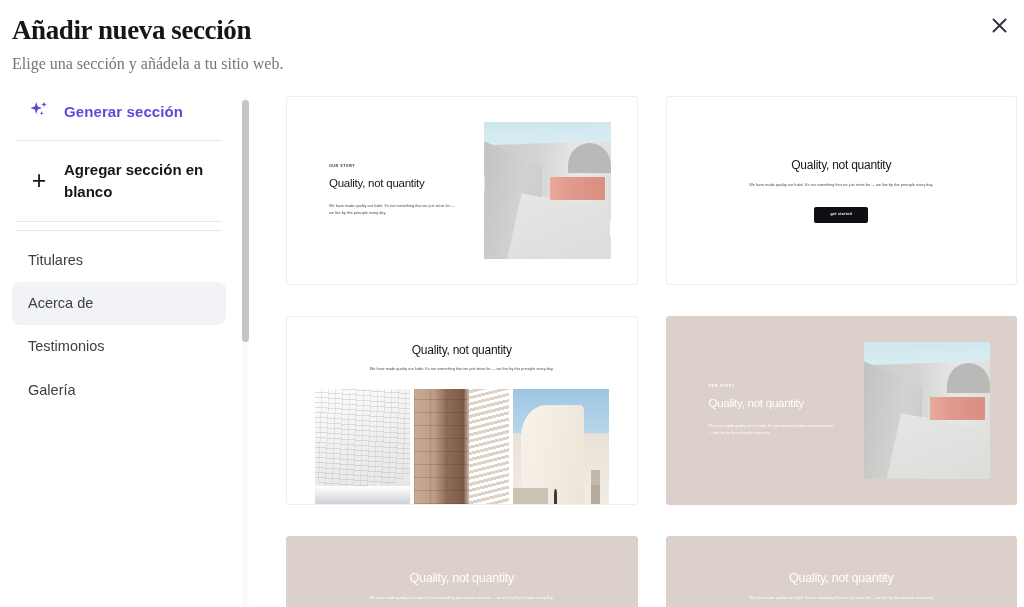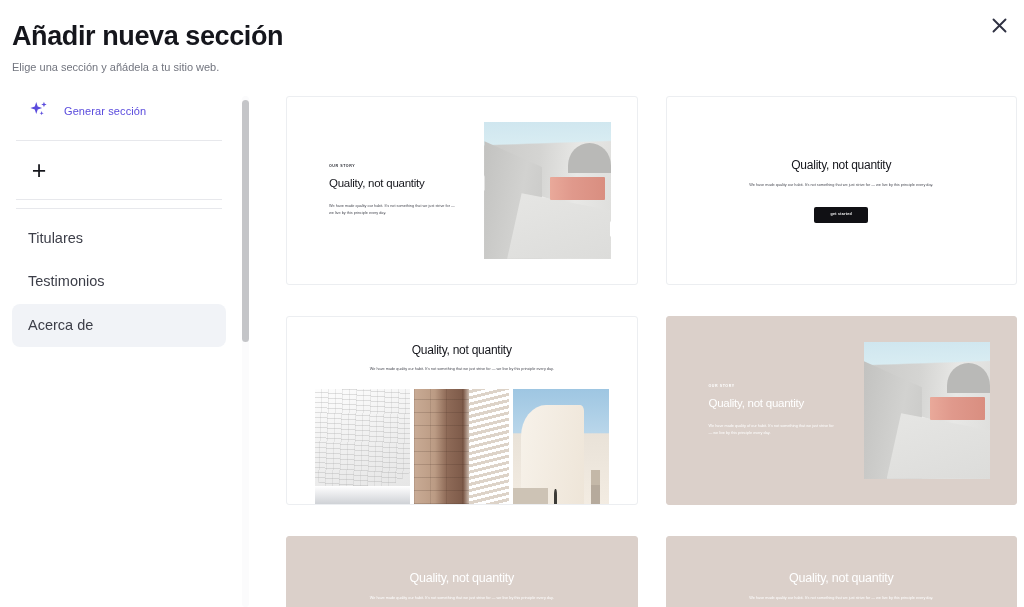--- a/index.html
+++ b/index.html
@@ -19,34 +19,35 @@
     width: 1024px;
     height: 607px;
     background: #ffffff;
     display: flex;
     flex-direction: column;
   }
 
   
   .modal-header {
     position: relative;
-    padding: 20px 24px 0 12px;
+    padding: 14px 24px 0 12px;
     flex: 0 0 auto;
     height: 90px;
+    font-family: Liberation Serif, serif;
   }
   .modal-title {
     font-size: 27px;
     font-weight: 700;
     letter-spacing: -0.4px;
     color: #15161c;
     line-height: 1.2;
   }
   .modal-subtitle {
     margin-top: 9px;
-    font-size: 11px;
+    font-size: 16px;
     color: #72757f;
     font-weight: 400;
   }
   .close-button {
     position: absolute;
     top: 8px;
     right: 8px;
     width: 34px;
     height: 34px;
     display: flex;
@@ -78,22 +79,22 @@
   .side-entry {
     display: flex;
     align-items: center;
     gap: 14px;
     padding: 10px 16px;
     border-radius: 8px;
     cursor: pointer;
     min-height: 40px;
   }
   .gen-label {
-    font-size: 11px;
-    font-weight: 400;
+    font-size: 15px;
+    font-weight: 700;
     color: #5a4bdd;
     letter-spacing: 0.1px;
   }
   .gen-icon { width: 22px; height: 22px; flex: 0 0 22px; display:block; }
   .plus-icon {
     width: 22px; height: 22px; flex: 0 0 22px;
     display: flex; align-items: center; justify-content: center;
     font-size: 25px; font-weight: 300; color: #15161c; line-height: 1;
   }
   .blank-label {
@@ -376,30 +377,32 @@
           <path d="M17.4 2 L18.2 4.2 L20.4 5 L18.2 5.8 L17.4 8 L16.6 5.8 L14.4 5 L16.6 4.2 Z" fill="#5a4bdd"></path>
           <path d="M14.9 12.1 L15.5 13.8 L17.2 14.4 L15.5 15 L14.9 16.7 L14.3 15 L12.6 14.4 L14.3 13.8 Z" fill="#5a4bdd"></path>
         </svg>
         <span class="gen-label">Generar sección</span>
       </div>
 
       <div class="side-divider"></div>
 
       <div class="side-entry">
         <span class="plus-icon">+</span>
+        <span class="blank-label">Agregar sección en blanco</span>
       </div>
 
       <div class="side-divider"></div>
 
 
       <div class="side-divider"></div>
 
       <div class="nav-item">Titulares</div>
+      <div class="nav-item active">Acerca de</div>
       <div class="nav-item">Testimonios</div>
-      <div class="nav-item active">Acerca de</div>
+      <div class="nav-item">Galería</div>
     </div>
 
     <div class="scroll-rail">
       <div class="scroll-track">
         <div class="scroll-thumb"></div>
       </div>
     </div>
 
     <div class="gallery">
 

